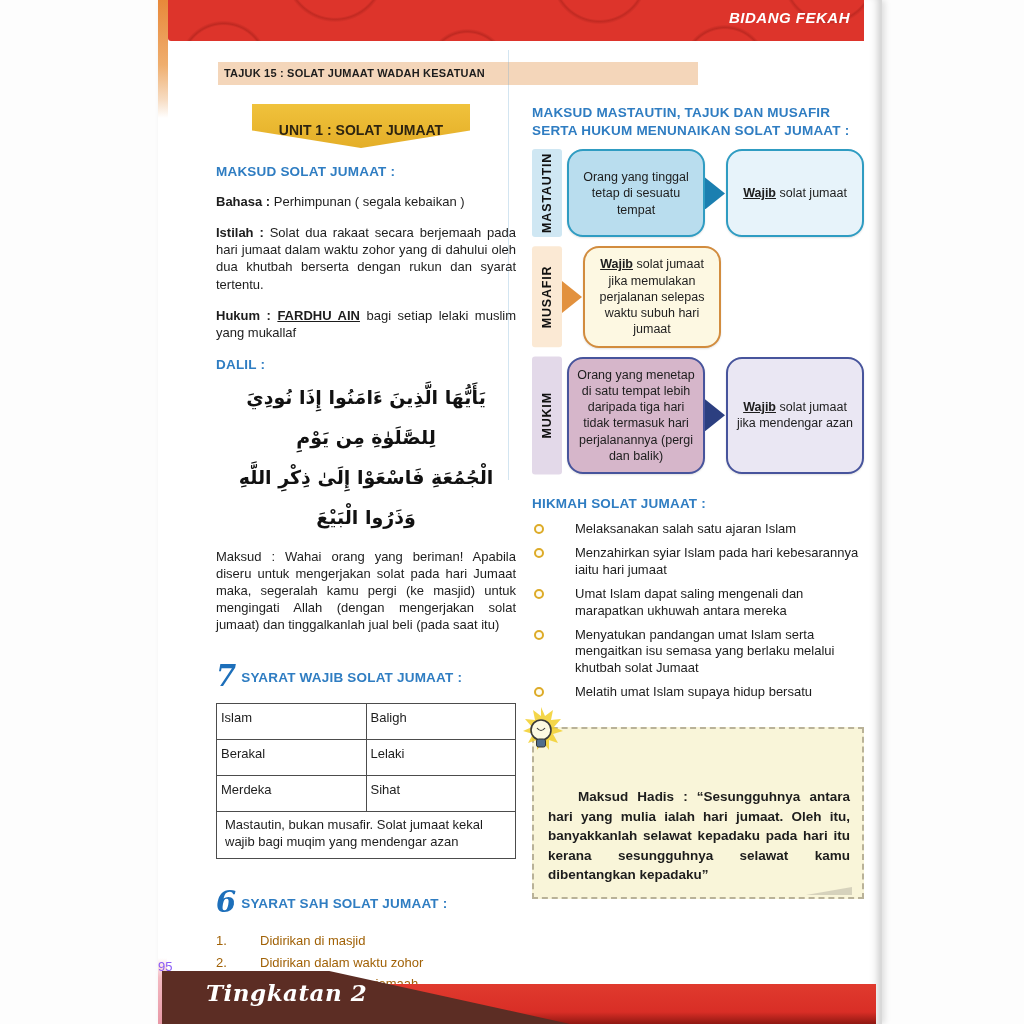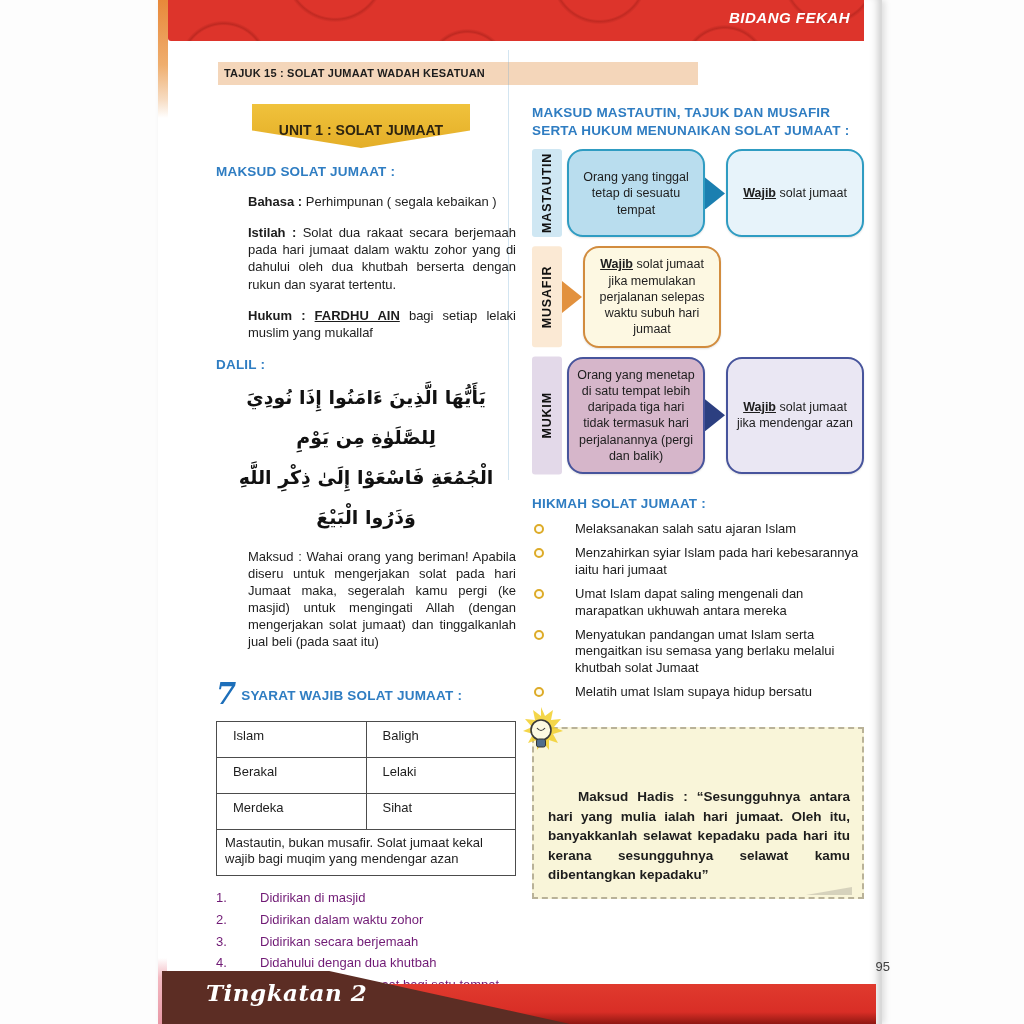--- a/index.html
+++ b/index.html
@@ -36,39 +36,39 @@
   .col-left { width:300px; }
   .col-right { width:332px; }
   .col-divider { position:absolute; left:350px; top:50px; height:430px; width:1px; background:rgba(110,170,210,.30); }
 
   
   .unit-banner { width:218px; height:44px; margin-left:36px; background:linear-gradient(180deg,#f0c23c,#e4ae27);
     clip-path:polygon(0 0,100% 0,100% 60%,50% 100%,0 60%); display:flex; justify-content:center; padding-top:7px;
     font-weight:bold; font-size:14px; color:#2e2410; filter:drop-shadow(0 2px 1px rgba(0,0,0,.18));align-items:center; }
 
   .h-blue { color:#2f7dc2; font-weight:bold; font-size:13.5px; letter-spacing:.2px; }
-  .para { font-size:13px; color:#1d1d1d; line-height:1.32; text-align:justify;margin-left:32px; }
+  .para { font-size:13px; color:#1d1d1d; line-height:1.32; text-align:justify; }
   .b { font-weight:bold; } .u { text-decoration:underline; }
 
   .mt16{margin-top:16px;} .mt14{margin-top:14px;} .mt10{margin-top:10px;}
   .mt22{margin-top:22px;} .mt26{margin-top:26px;}
 
   .arabic { direction:rtl; font-family:"DejaVu Sans",sans-serif; font-size:19px; font-weight:bold; color:#111;
     text-align:center; line-height:2.1; margin-top:6px; }
 
   .big-num { color:#1d6fba; font-weight:bold; font-style:italic; font-size:29px; font-family:"DejaVu Serif",serif;
     vertical-align:-4px; margin-right:5px; }
   .syarat-head { font-size:13.5px; }
 
   table.syarat { width:100%; border-collapse:collapse; margin-top:10px; }
-  table.syarat td { border:1.6px solid #4c4c4c; font-size:13px; color:#1d1d1d; padding:6px 8px 14px 16px; }
+  table.syarat td { border:1.6px solid #4c4c4c; font-size:13px; color:#1d1d1d; padding:6px 8px 14px 4px; }
   table.syarat td.note { padding:5px 8px 7px 8px; line-height:1.3; }
 
   ol.sah { list-style:none; counter-reset:n; margin-top:14px; }
-  ol.sah li { display:flex; counter-increment:n; font-size:13px; color:#701a75; line-height:1.28; margin-bottom:5px; }
+  ol.sah li { display:flex; counter-increment:n; font-size:13px; color:#a16207; line-height:1.28; margin-bottom:5px; }
   ol.sah li::before { content:counter(n) "."; width:44px; flex:0 0 44px; }
 
   
   .flow-head { line-height:1.35; }
   .mrow { display:flex; align-items:stretch; gap:5px; margin-top:9px; }
   .mlabel { writing-mode:vertical-rl; transform:rotate(180deg); display:flex; align-items:center; justify-content:center;
     font-weight:bold; font-size:12.5px; letter-spacing:.8px; color:#111; width:30px; flex:0 0 30px;
     background:var(--band); border-radius:3px; padding:4px 0; }
   .mbox { border:2px solid var(--bd); border-radius:16px; display:flex; align-items:center; justify-content:center;
     text-align:center; font-size:12.5px; color:#1d1d1d; line-height:1.3; padding:8px 7px;
@@ -87,21 +87,21 @@
   
   .hadis-box { position:relative; margin-top:26px; background:#f9f5d9; border:2px dashed #b9b298;
     padding:12px 12px 12px 14px; font-size:13.5px; font-weight:bold; color:#1d1d1d; text-align:justify;
     line-height:1.45; }
   .hadis-box .indent { text-indent:30px; display:block;margin-top:46px; }
   .bulb { position:absolute; left:-16px; top:-24px; }
   .tear { position:absolute; right:10px; bottom:2px; width:46px; height:10px; background:#b9b4a4;
     clip-path:polygon(0 100%,100% 20%,100% 100%); opacity:.55; }
 
   
-  .page-num { position:absolute; left:10px; width:100%; bottom:50px; text-align:right; font-size:13px; color:#404040; }
+  .page-num { position:absolute; left:0; width:100%; bottom:50px; text-align:left; font-size:13px; color:#8b5cf6; }
   .footer-redband { position:absolute; left:8px; right:4px; bottom:0; height:40px;
     background:linear-gradient(180deg,#e03a2e 0%,#d92e26 70%,#8f1812 100%); }
   .footer-ribbon { position:absolute; left:4px; bottom:0; width:408px; height:53px; background:#5c2d24;
     clip-path:polygon(0 0,41% 0,100% 100%,0 100%); }
   .footer-ribbon span { position:absolute; left:44px; top:8px; color:#fff; font-family:"DejaVu Serif",serif;
     font-style:italic; font-weight:bold; font-size:23px; letter-spacing:.5px; }
 </style>
 </head>
 <body>
 
@@ -159,20 +159,21 @@
           <tr>
             <td>Merdeka</td>
             <td>Sihat</td>
           </tr>
           <tr>
             <td class="note" colspan="2">Mastautin, bukan musafir.  Solat jumaat kekal wajib bagi muqim yang mendengar azan</td>
           </tr>
         </tbody>
           </table>
 
+        <div class="mt26 syarat-head"><span class="big-num">6</span><span class="h-blue">SYARAT SAH SOLAT JUMAAT :</span></div>
 
         <ol class="sah">
           <li>
               <span>Didirikan di masjid</span>
             </li>
           <li>
               <span>Didirikan dalam waktu zohor</span>
             </li>
           <li>
               <span>Didirikan secara berjemaah</span>

